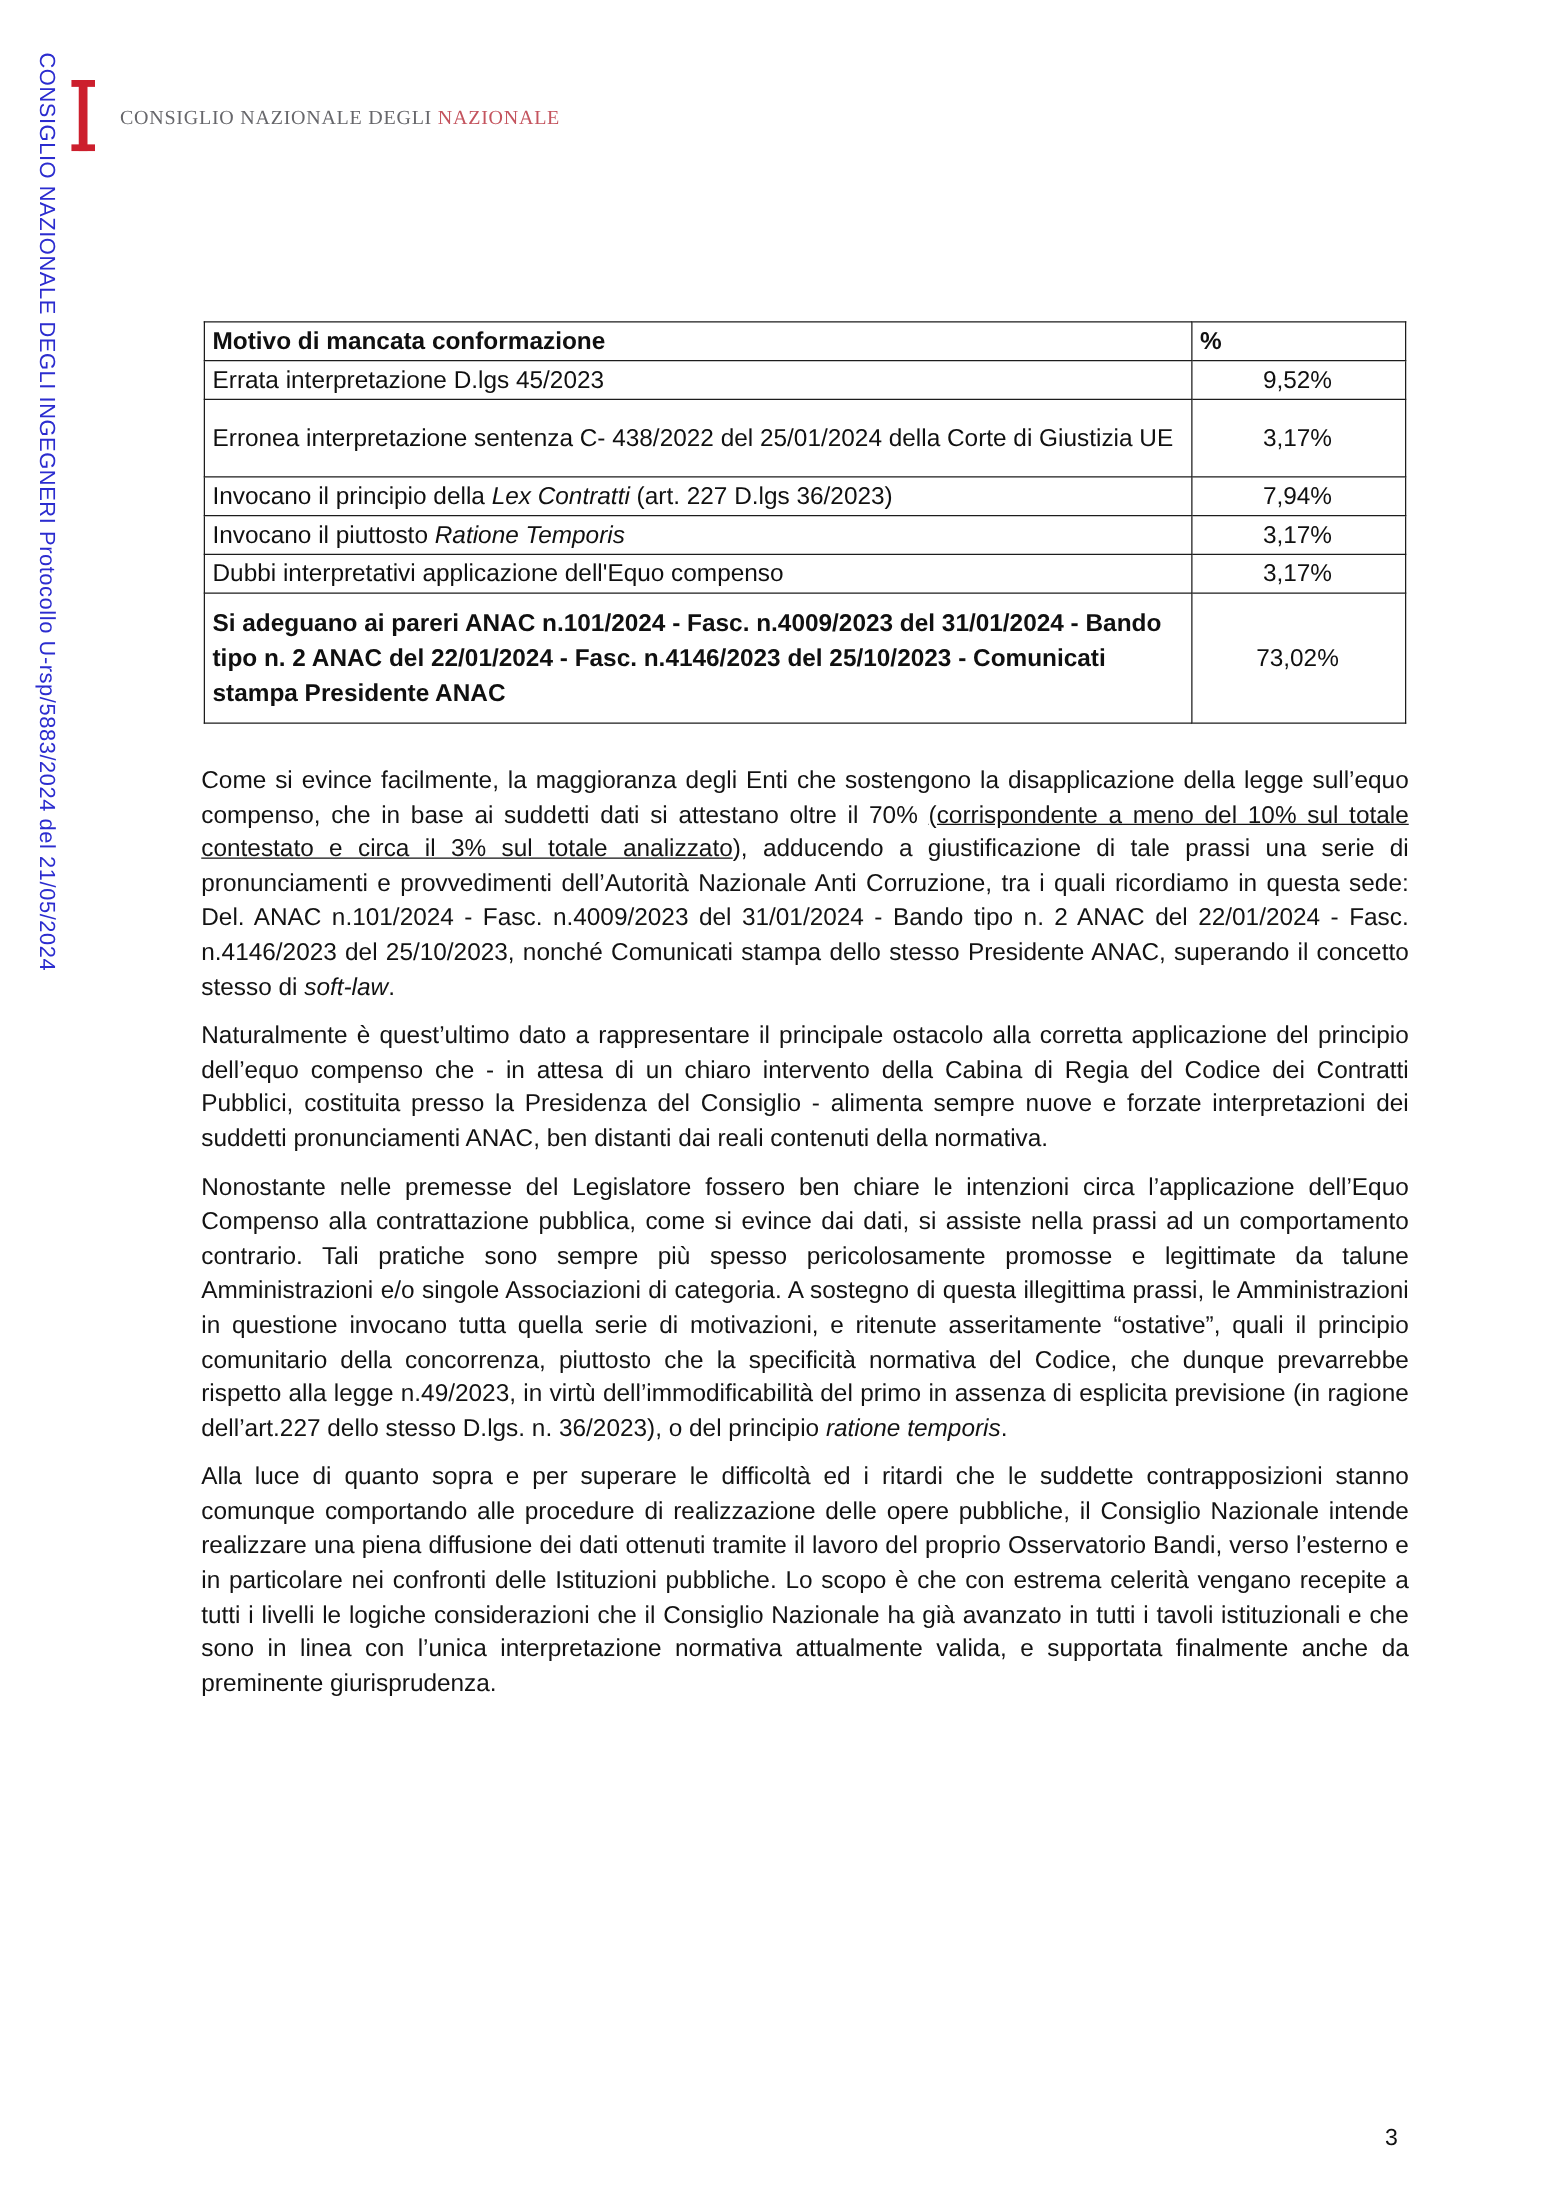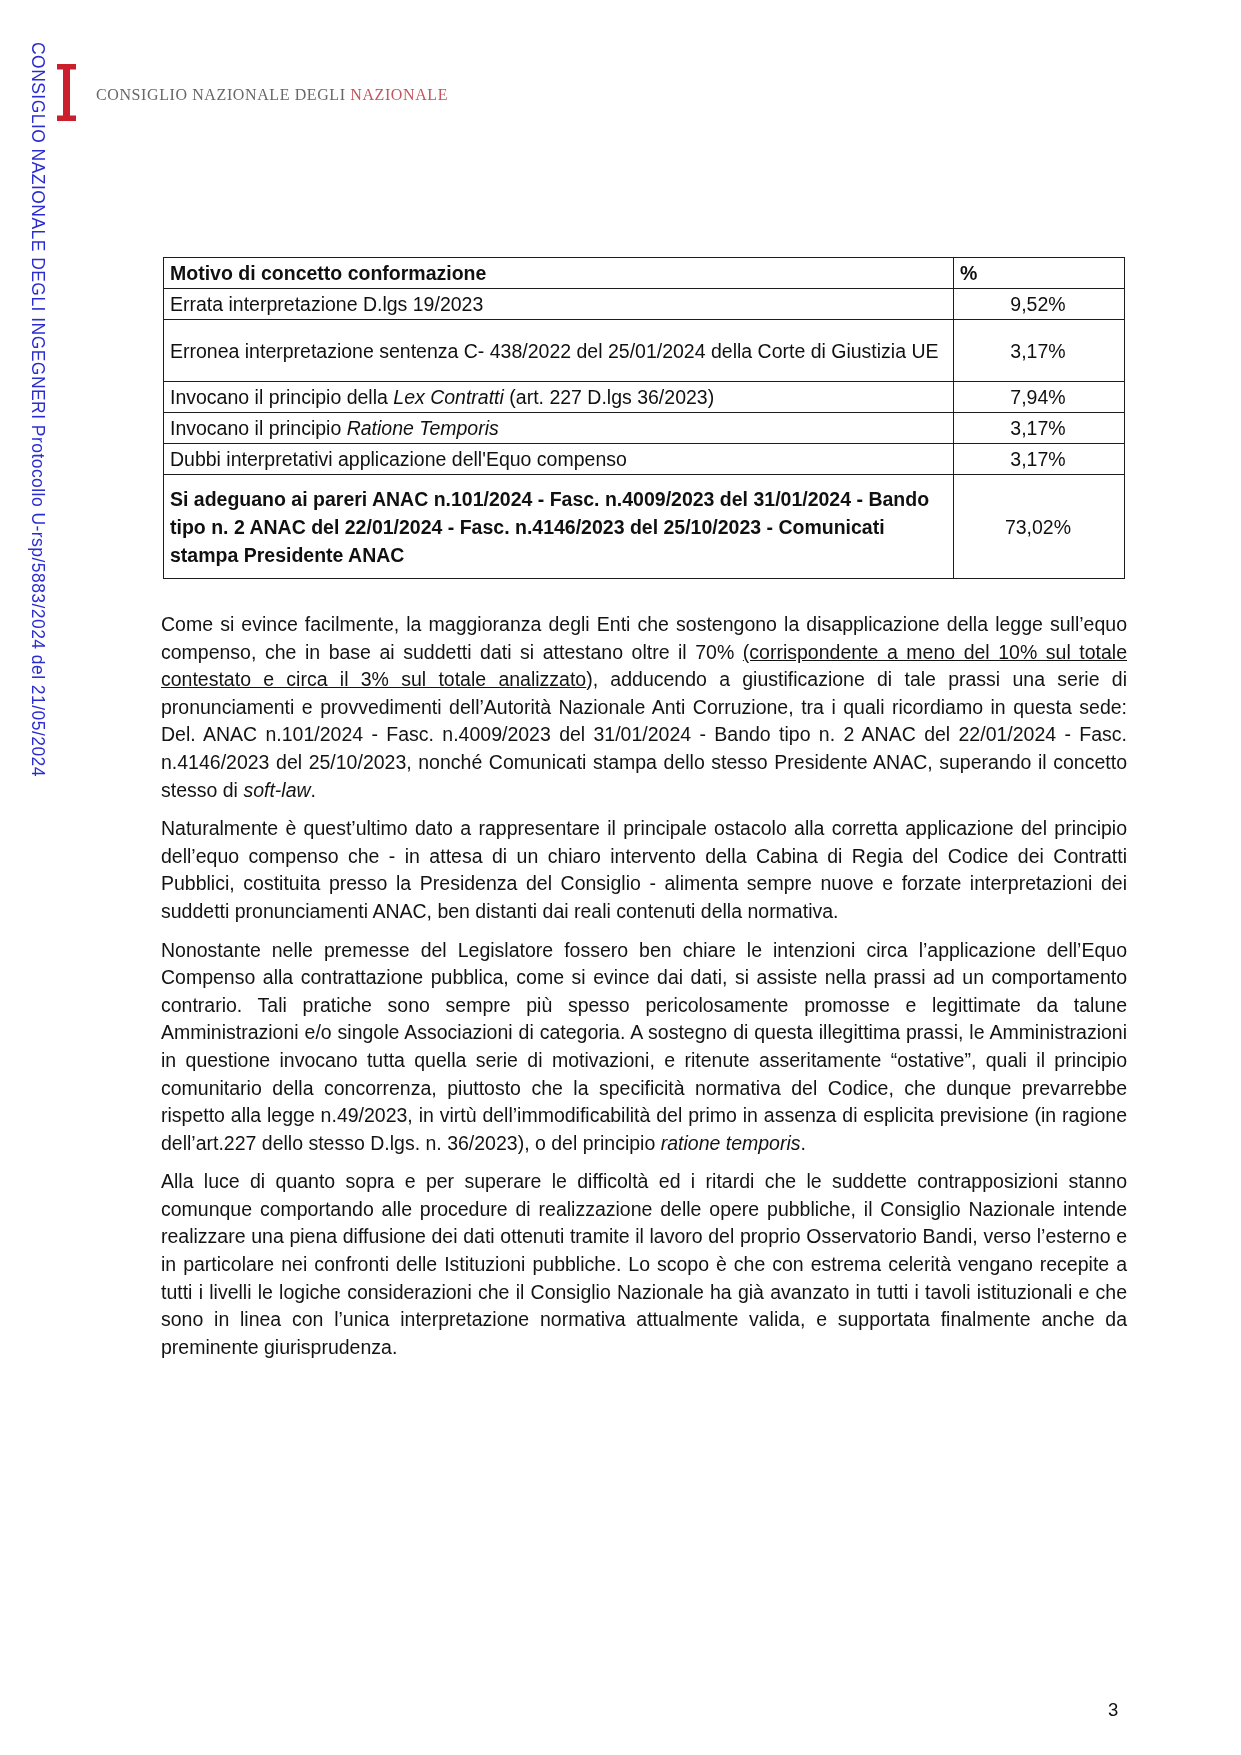--- a/index.html
+++ b/index.html
@@ -81,39 +81,39 @@
   <span>CONSIGLIO NAZIONALE DEGLI </span><span class="red">NAZIONALE</span>
 </div>
 
 <table class="conformity-table">
   <colgroup>
       <col style="width:790px">
       <col>
     </colgroup>
   <thead>
     <tr>
-      <th>Motivo di concetto conformazione</th>
+      <th>Motivo di mancata conformazione</th>
       <th>%</th>
     </tr>
   </thead>
   <tbody>
       <tr>
-        <td class="label"><span>Errata interpretazione D.lgs 19/2023</span></td>
+        <td class="label"><span>Errata interpretazione D.lgs 45/2023</span></td>
         <td class="value">9,52%</td>
       </tr>
       <tr>
         <td class="label"><span>Erronea interpretazione sentenza C- 438/2022 del 25/01/2024 della Corte di Giustizia UE</span></td>
         <td class="value">3,17%</td>
       </tr>
       <tr>
         <td class="label"><span>Invocano il principio della </span><span class="i">Lex Contratti</span><span> (art. 227 D.lgs 36/2023)</span></td>
         <td class="value">7,94%</td>
       </tr>
       <tr>
-        <td class="label"><span>Invocano il principio </span><span class="i">Ratione Temporis</span></td>
+        <td class="label"><span>Invocano il piuttosto </span><span class="i">Ratione Temporis</span></td>
         <td class="value">3,17%</td>
       </tr>
       <tr>
         <td class="label"><span>Dubbi interpretativi applicazione dell'Equo compenso</span></td>
         <td class="value">3,17%</td>
       </tr>
       <tr>
         <td class="label b"><span>Si adeguano ai pareri ANAC n.101/2024 - Fasc. n.4009/2023 del 31/01/2024 - Bando tipo n. 2 ANAC del 22/01/2024 - Fasc. n.4146/2023 del 25/10/2023 - Comunicati stampa Presidente ANAC</span></td>
         <td class="value">73,02%</td>
       </tr>

